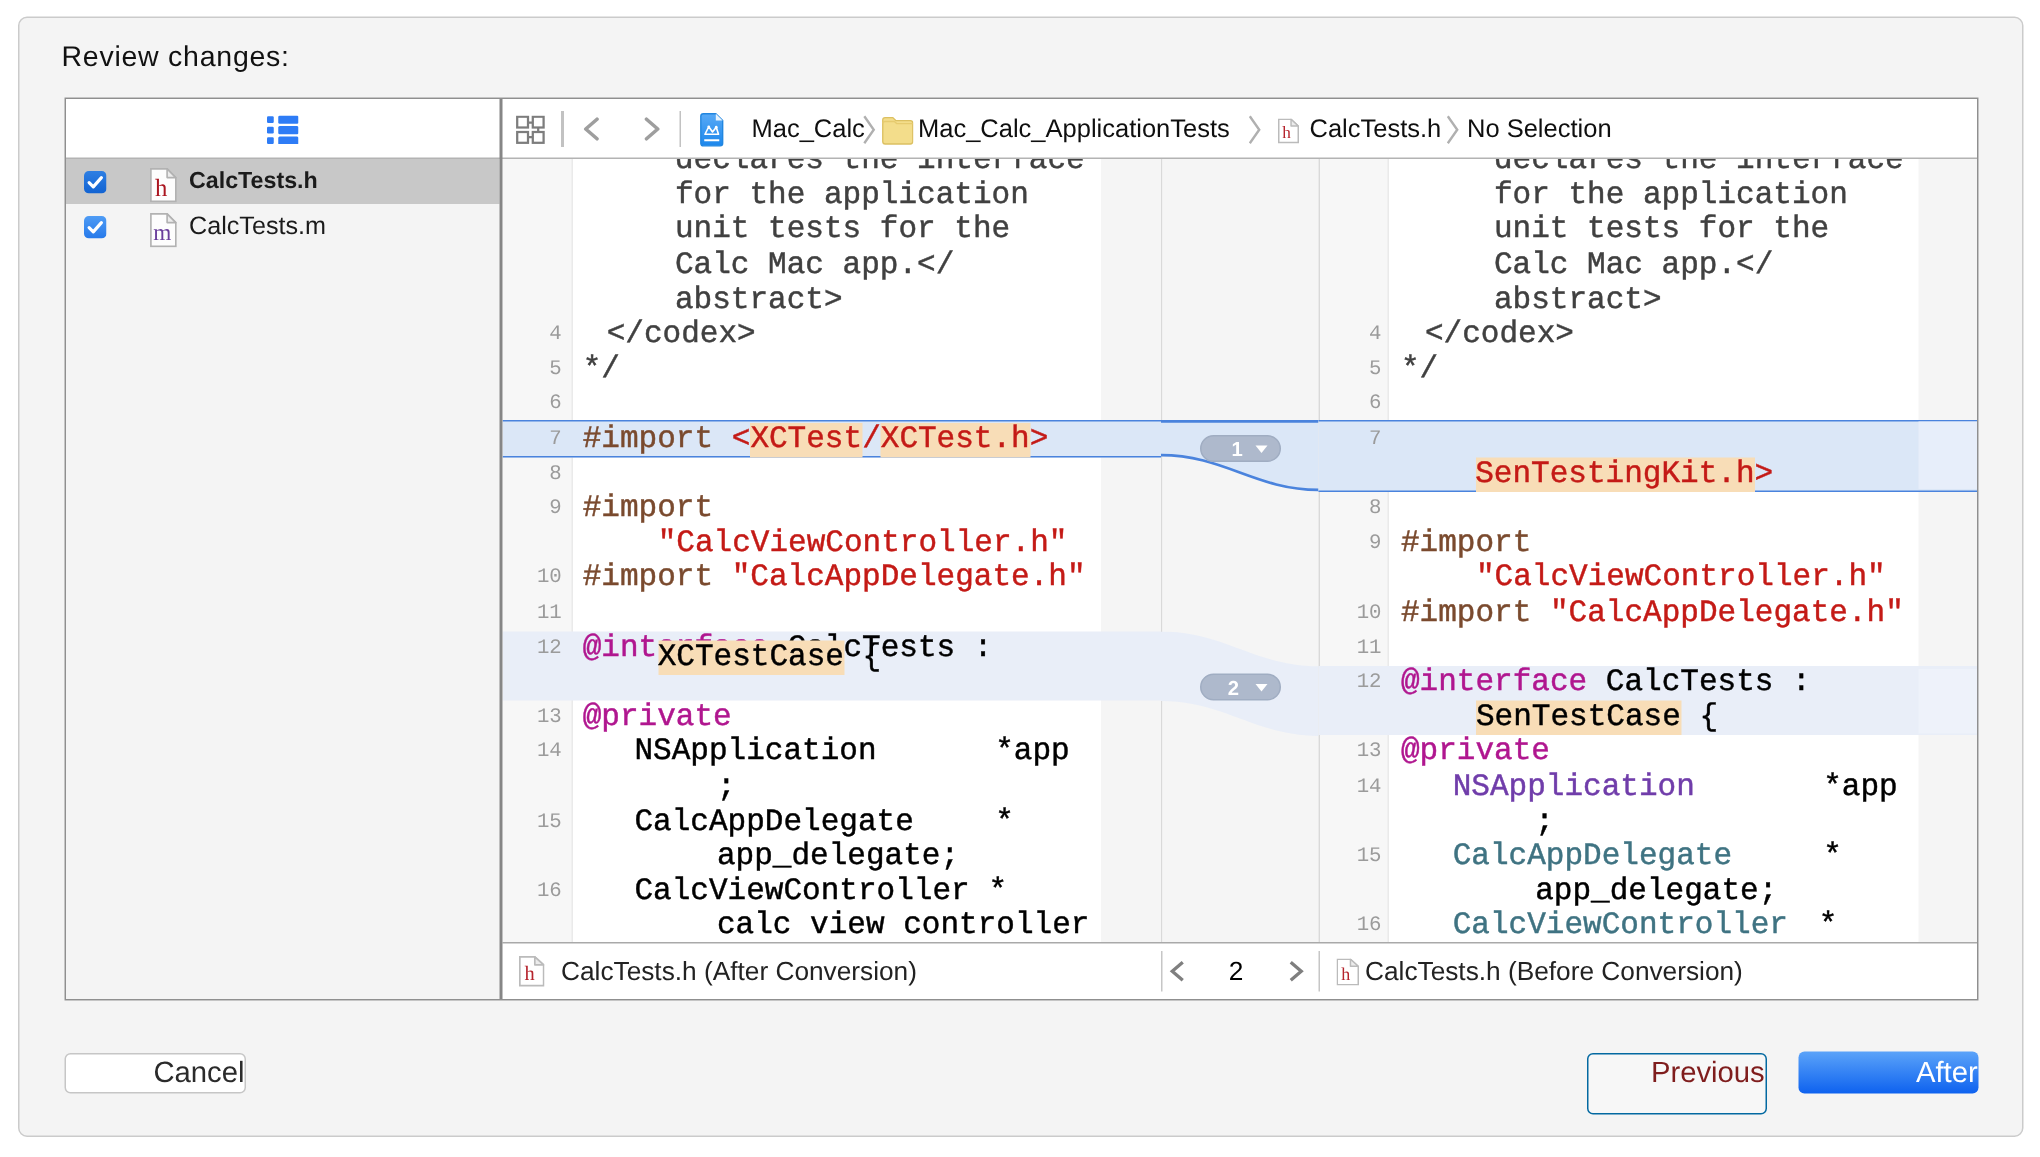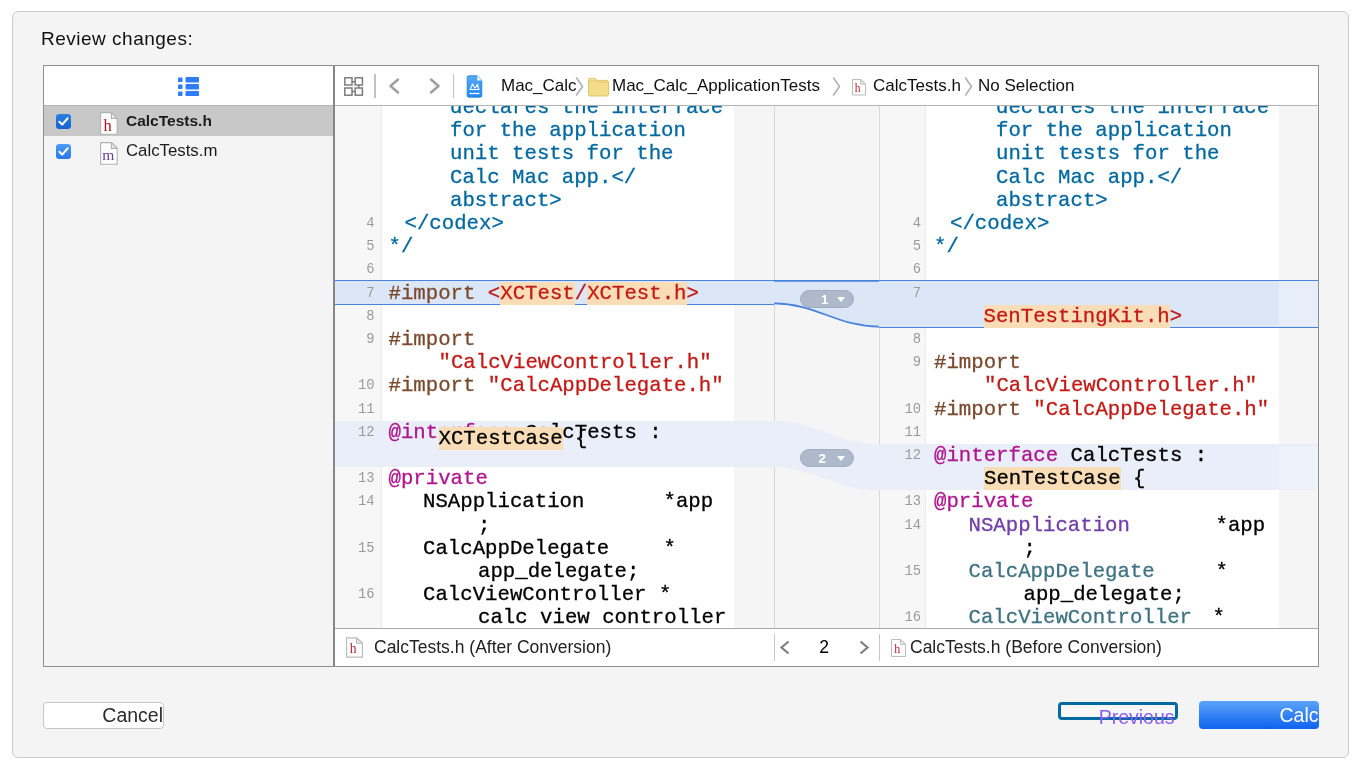--- a/index.html
+++ b/index.html
@@ -13,21 +13,21 @@
   .sbline{position:absolute;left:289px;top:0;width:2px;height:600px;background:#868686;}
   .row1{position:absolute;left:0;top:40px;width:289px;height:30px;background:#c8c8c8;}
   .row2{position:absolute;left:0;top:70px;width:289px;height:30px;}
   .rowtxt{position:absolute;left:82px;font-size:15.5px;color:#1b1b1b;line-height:30px;}
   .codewrap{position:absolute;left:291px;top:40px;width:983px;height:522px;overflow:hidden;background:#fff;}
   
   .col{position:absolute;top:0;height:522px;}
   .jbar{position:absolute;left:291px;top:562px;width:983px;height:37px;background:#fff;border-top:1px solid #a9a9a9;box-sizing:content-box;}
   .cl{position:absolute;white-space:pre;font-family:"Liberation Mono",monospace;font-size:20.7px;line-height:23.2px;color:#000;-webkit-text-stroke:0.3px currentColor;}
   .ln{position:absolute;width:60px;text-align:right;font-family:"Liberation Mono",monospace;font-size:13.8px;line-height:23.2px;color:#9b9b9b;}
-  .g{color:#0369a1}.br{color:#7a4a2e}.rd{color:#c41a16}.mg{color:#b0168f}.pu{color:#703daa}.tl{color:#3f7382}
+  .g{color:#404040}.br{color:#7a4a2e}.rd{color:#c41a16}.mg{color:#b0168f}.pu{color:#703daa}.tl{color:#3f7382}
   .hl{background:#f8ddb7}
   .btn{position:absolute;font-size:19.5px;text-align:right;border-radius:4px;box-sizing:border-box;}
   .bc{position:absolute;top:0;height:40px;line-height:40px;font-size:17px;color:#0f0f0f;}
   .bchev{position:absolute;top:10px;width:9px;height:21px;}
   .jtxt{position:absolute;top:0;height:37px;line-height:37px;font-size:17.5px;color:#222;}
 </style>
 </head>
 <body>
 <div class="dlg">
   <div class="title">Review changes:</div>
@@ -258,15 +258,15 @@
       <svg style="position:absolute;left:556px;top:9.5px" width="15" height="18" viewBox="0 0 15 18">
         <path d="M0.5 0.5 H9.3 L14.5 5.2 V17.5 H0.5 Z" fill="#fff" stroke="#bbb" stroke-width="1"></path>
         <path d="M9.3 0.5 V5.2 H14.5 Z" fill="#ececec" stroke="#bbb" stroke-width="1" stroke-linejoin="round"></path>
         <text x="3.2" y="14" font-family="Liberation Serif,serif" font-size="12" fill="#b5232c">h</text>
       </svg>
       <div class="jtxt" style="left:575px;">CalcTests.h (Before Conversion)</div>
     </div>
     <div class="sbline"></div>
   </div>
   <div class="btn" style="left:30px;top:690px;width:121px;height:27px;background:#fff;border:1px solid #c6c6c6;line-height:25px;color:#2b2b2b;">Cancel</div>
-  <div class="btn" style="left:1045px;top:689.5px;width:119.5px;height:18px;background:#f7f7f7;border:3px solid #0369a1;line-height:25.5px;color:#8b5cf6;">Previous</div>
-  <div class="btn" style="left:1185.5px;top:689px;width:120px;height:28px;background:linear-gradient(#5ba3f9,#0e62ef);line-height:28px;color:#fff;">Calc</div>
+  <div class="btn" style="left:1045px;top:689.5px;width:119.5px;height:41px;background:#f7f7f7;border:1px solid #0369a1;line-height:25.5px;color:#7f1d1d;">Previous</div>
+  <div class="btn" style="left:1185.5px;top:689px;width:120px;height:28px;background:linear-gradient(#5ba3f9,#0e62ef);line-height:28px;color:#fff;">After</div>
 </div>
 
 </body></html>

